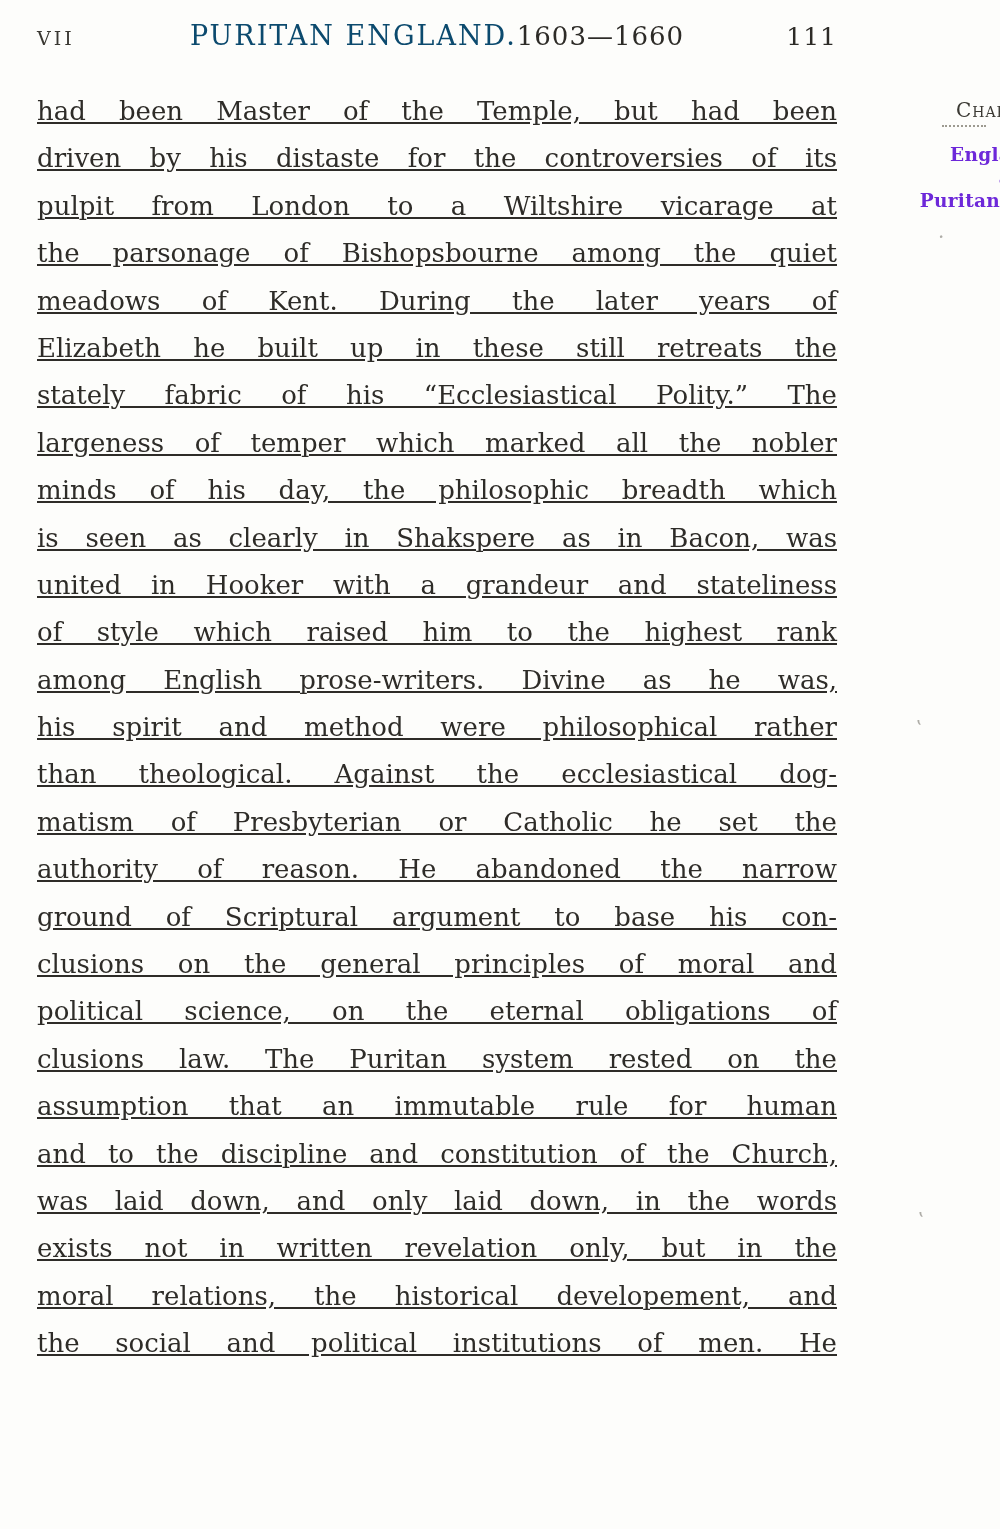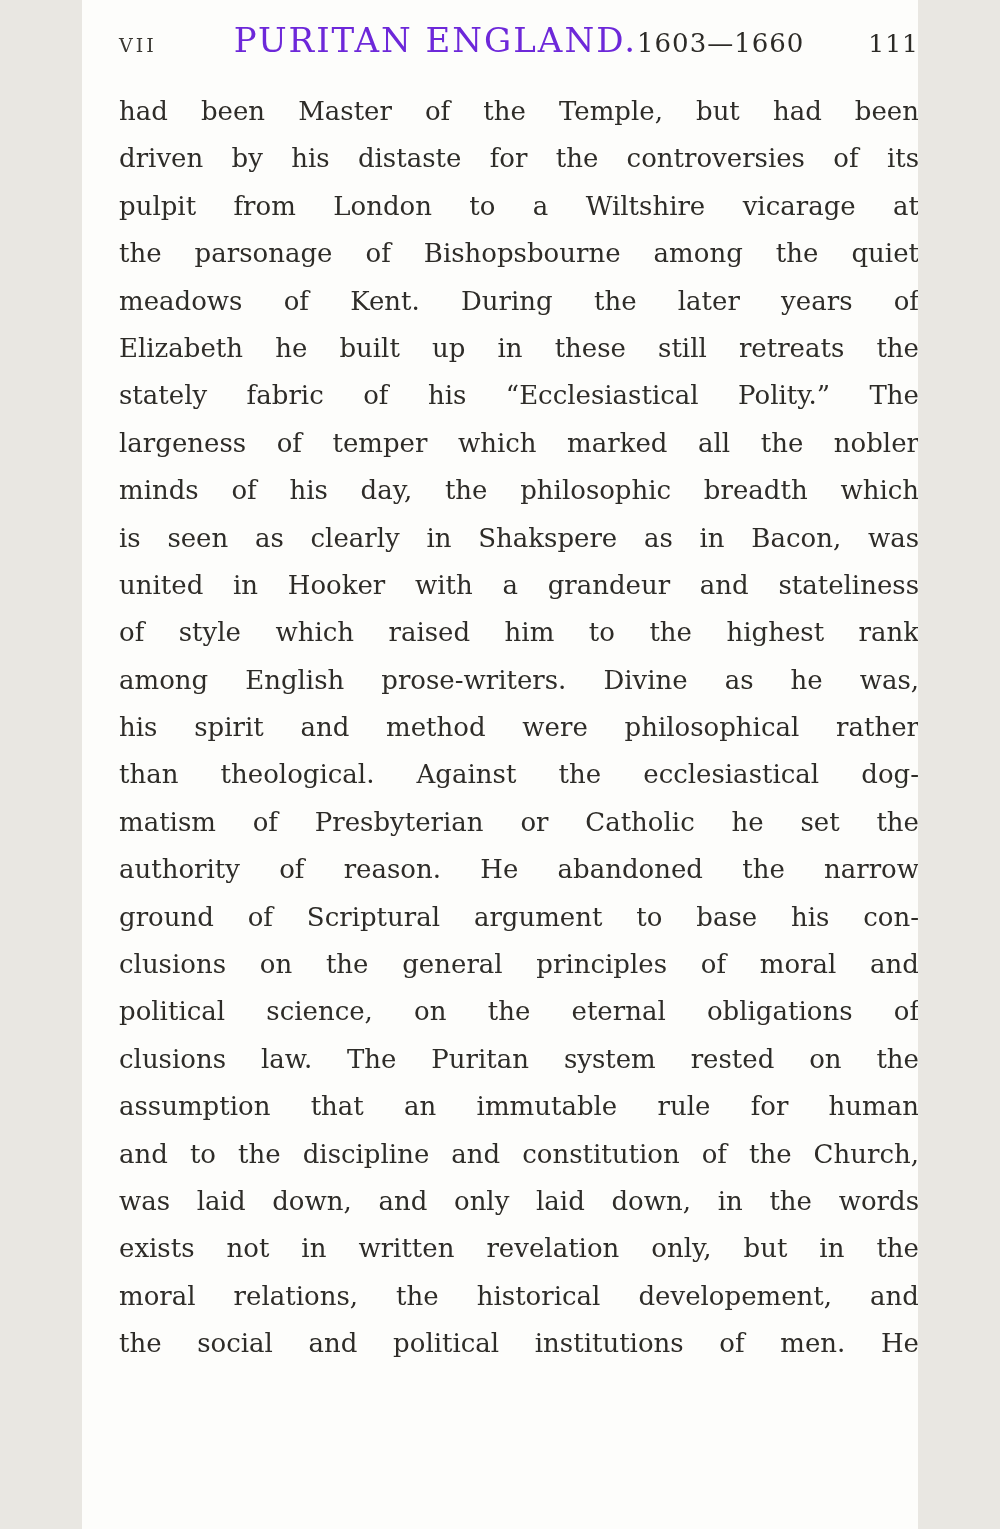--- a/index.html
+++ b/index.html
@@ -1,58 +1,59 @@
 <!DOCTYPE html>
 <html><head>
 <meta charset="utf-8">
 <style>
   html,body{margin:0;padding:0;background:#e9e7e2;}
   .page{
     position:relative;
-    width:836px;height:1529px;
+    width:1000px;height:1529px;
     margin:0 auto;
     background:#fdfdfb;
     font-family:"DejaVu Serif","Liberation Serif",serif;
     color:#2d2b27;
     overflow:hidden;
   }
   
   .page-header{
     position:absolute;top:20px;left:37px;width:800px;
     display:flex;align-items:baseline;
   }
   .sig{
     font-size:19px;letter-spacing:3px;color:#3a3832;
     width:90px;flex:0 0 auto;
   }
   .title-group{
     flex:1 1 auto;text-align:center;white-space:nowrap;
   }
   .running-title{
-    font-size:34px;letter-spacing:2px;color:#6d28d9;
+    font-size:27px;letter-spacing:2px;color:#0c4a6e;
   }
   .running-dates{
     font-size:26px;letter-spacing:1px;color:#2d2b27;
   }
   .pagenum{
     width:90px;flex:0 0 auto;text-align:right;
     font-size:25px;letter-spacing:1px;color:#2d2b27;
   }
   
   .body-col{
     position:absolute;top:88px;left:37px;width:800px;
   }
   .line{
     font-size:26px;
     line-height:47.4px;
     height:47.4px;
     text-align:justify;
     text-align-last:justify;
     white-space:normal;
     color:#2e2c28;
+    text-decoration:underline;
   }
   
   .margin-col{
     position:absolute;top:98px;left:890px;width:148px;
     text-align:right;
   }
   .chap{
     font-variant:small-caps;
     font-size:20px;
     letter-spacing:1px;

